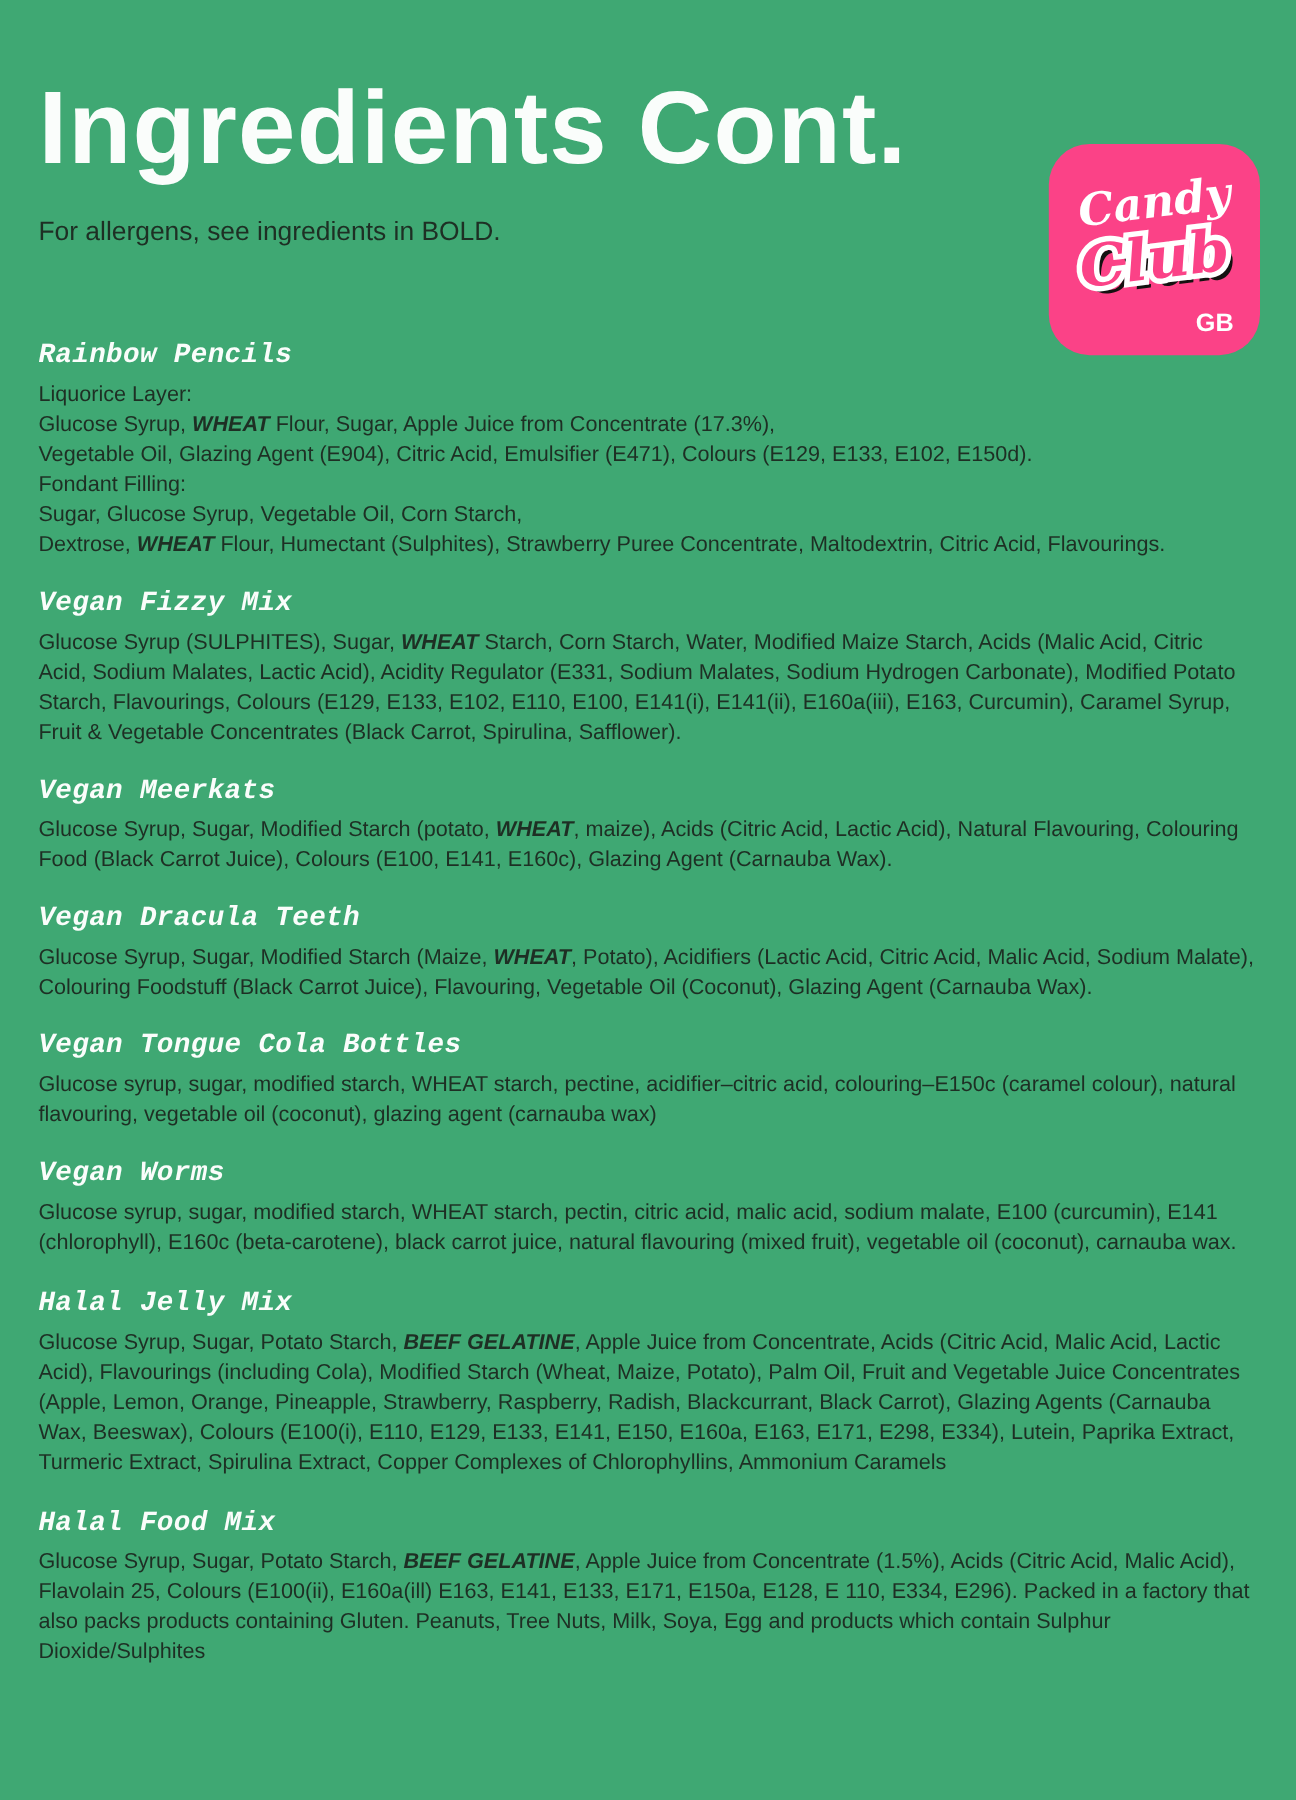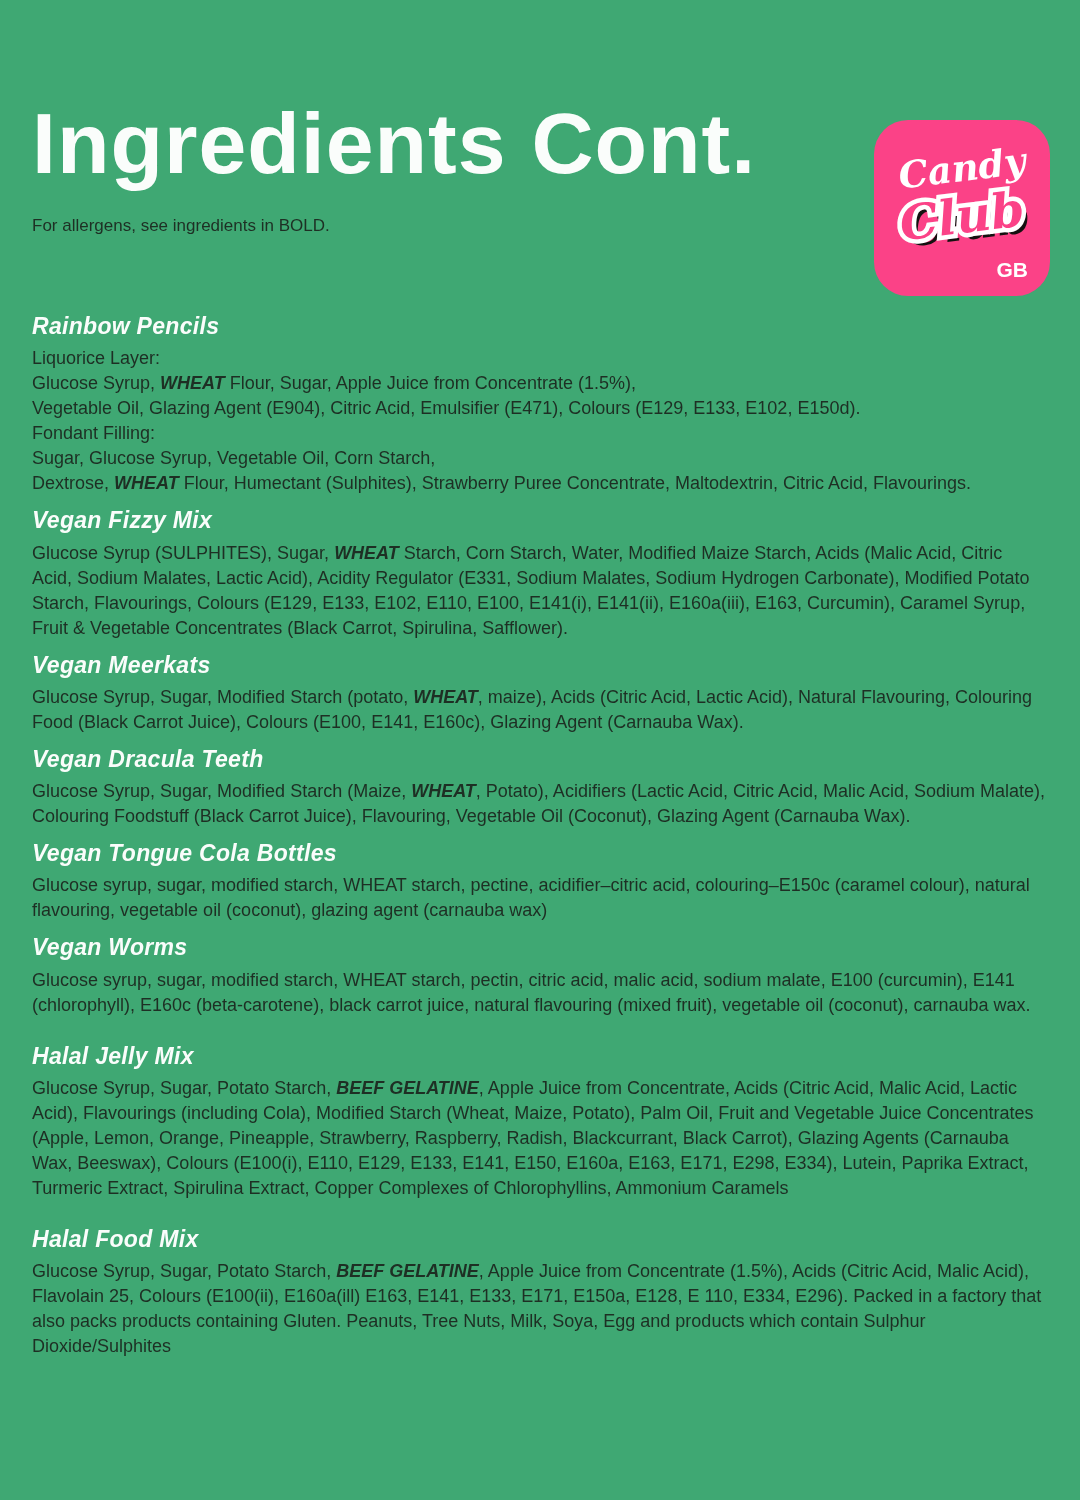--- a/index.html
+++ b/index.html
@@ -10,32 +10,32 @@
   }
   *{box-sizing:border-box;margin:0;padding:0;}
   html,body{width:1080px;}
   body{
     width:1080px;height:1500px;
     background:var(--background);
     font-family:"Liberation Sans",sans-serif;
     color:var(--ink);
     position:relative;overflow:hidden;
   }
-  .page{padding:100px 34px 0 32px;}
+  .page{padding:64px 34px 0 32px;}
   .title{
     font-size:86px;font-weight:bold;color:var(--paper);
     letter-spacing:1px;line-height:1.0;
   }
-  .subtitle{margin-top:30px;font-size:17px;color:var(--ink);}
+  .subtitle{margin-top:30px;font-size:22px;color:var(--ink);}
   .sections{margin-top:78px;max-width:1014px;}
   .section h2{
-    font-family:Liberation Sans, sans-serif;
+    font-family:Liberation Mono, monospace;
     font-style:italic;font-weight:bold;
     color:var(--paper);font-size:23px;
-    margin:12px 0 7px;letter-spacing:0.3px;line-height:1.1;
+    margin:24px 0 7px;letter-spacing:0.3px;line-height:1.1;
   }
   .section.gap-lg h2{margin-top:26px;}
   .section p{
     font-size:18px;line-height:25px;
     white-space:pre-line;color:var(--ink);
   }
   .section .b{font-weight:bold;font-style:italic;}
 
   
   .logo{
@@ -75,21 +75,21 @@
 </head>
 <body>
 
 <div class="page">
   <h1 class="title">Ingredients Cont.</h1>
   <div class="subtitle">For allergens, see ingredients in BOLD.</div>
   <div class="sections" id="sections">
       <section class="section">
         <h2>Rainbow Pencils</h2>
         <p><span>Liquorice Layer:
-Glucose Syrup, </span><span class="b">WHEAT</span><span> Flour, Sugar, Apple Juice from Concentrate (1.5%),
+Glucose Syrup, </span><span class="b">WHEAT</span><span> Flour, Sugar, Apple Juice from Concentrate (17.3%),
 Vegetable Oil, Glazing Agent (E904), Citric Acid, Emulsifier (E471), Colours (E129, E133, E102, E150d).
 Fondant Filling:
 Sugar, Glucose Syrup, Vegetable Oil, Corn Starch,
 Dextrose, </span><span class="b">WHEAT</span><span> Flour, Humectant (Sulphites), Strawberry Puree Concentrate, Maltodextrin, Citric Acid, Flavourings.</span></p>
       </section>
       <section class="section">
         <h2>Vegan Fizzy Mix</h2>
         <p><span>Glucose Syrup (SULPHITES), Sugar, </span><span class="b">WHEAT</span><span> Starch, Corn Starch, Water, Modified Maize Starch, Acids (Malic Acid, Citric Acid, Sodium Malates, Lactic Acid), Acidity Regulator (E331, Sodium Malates, Sodium Hydrogen Carbonate), Modified Potato Starch, Flavourings, Colours (E129, E133, E102, E110, E100, E141(i), E141(ii), E160a(iii), E163, Curcumin), Caramel Syrup, Fruit &amp; Vegetable Concentrates (Black Carrot, Spirulina, Safflower).</span></p>
       </section>
       <section class="section">

